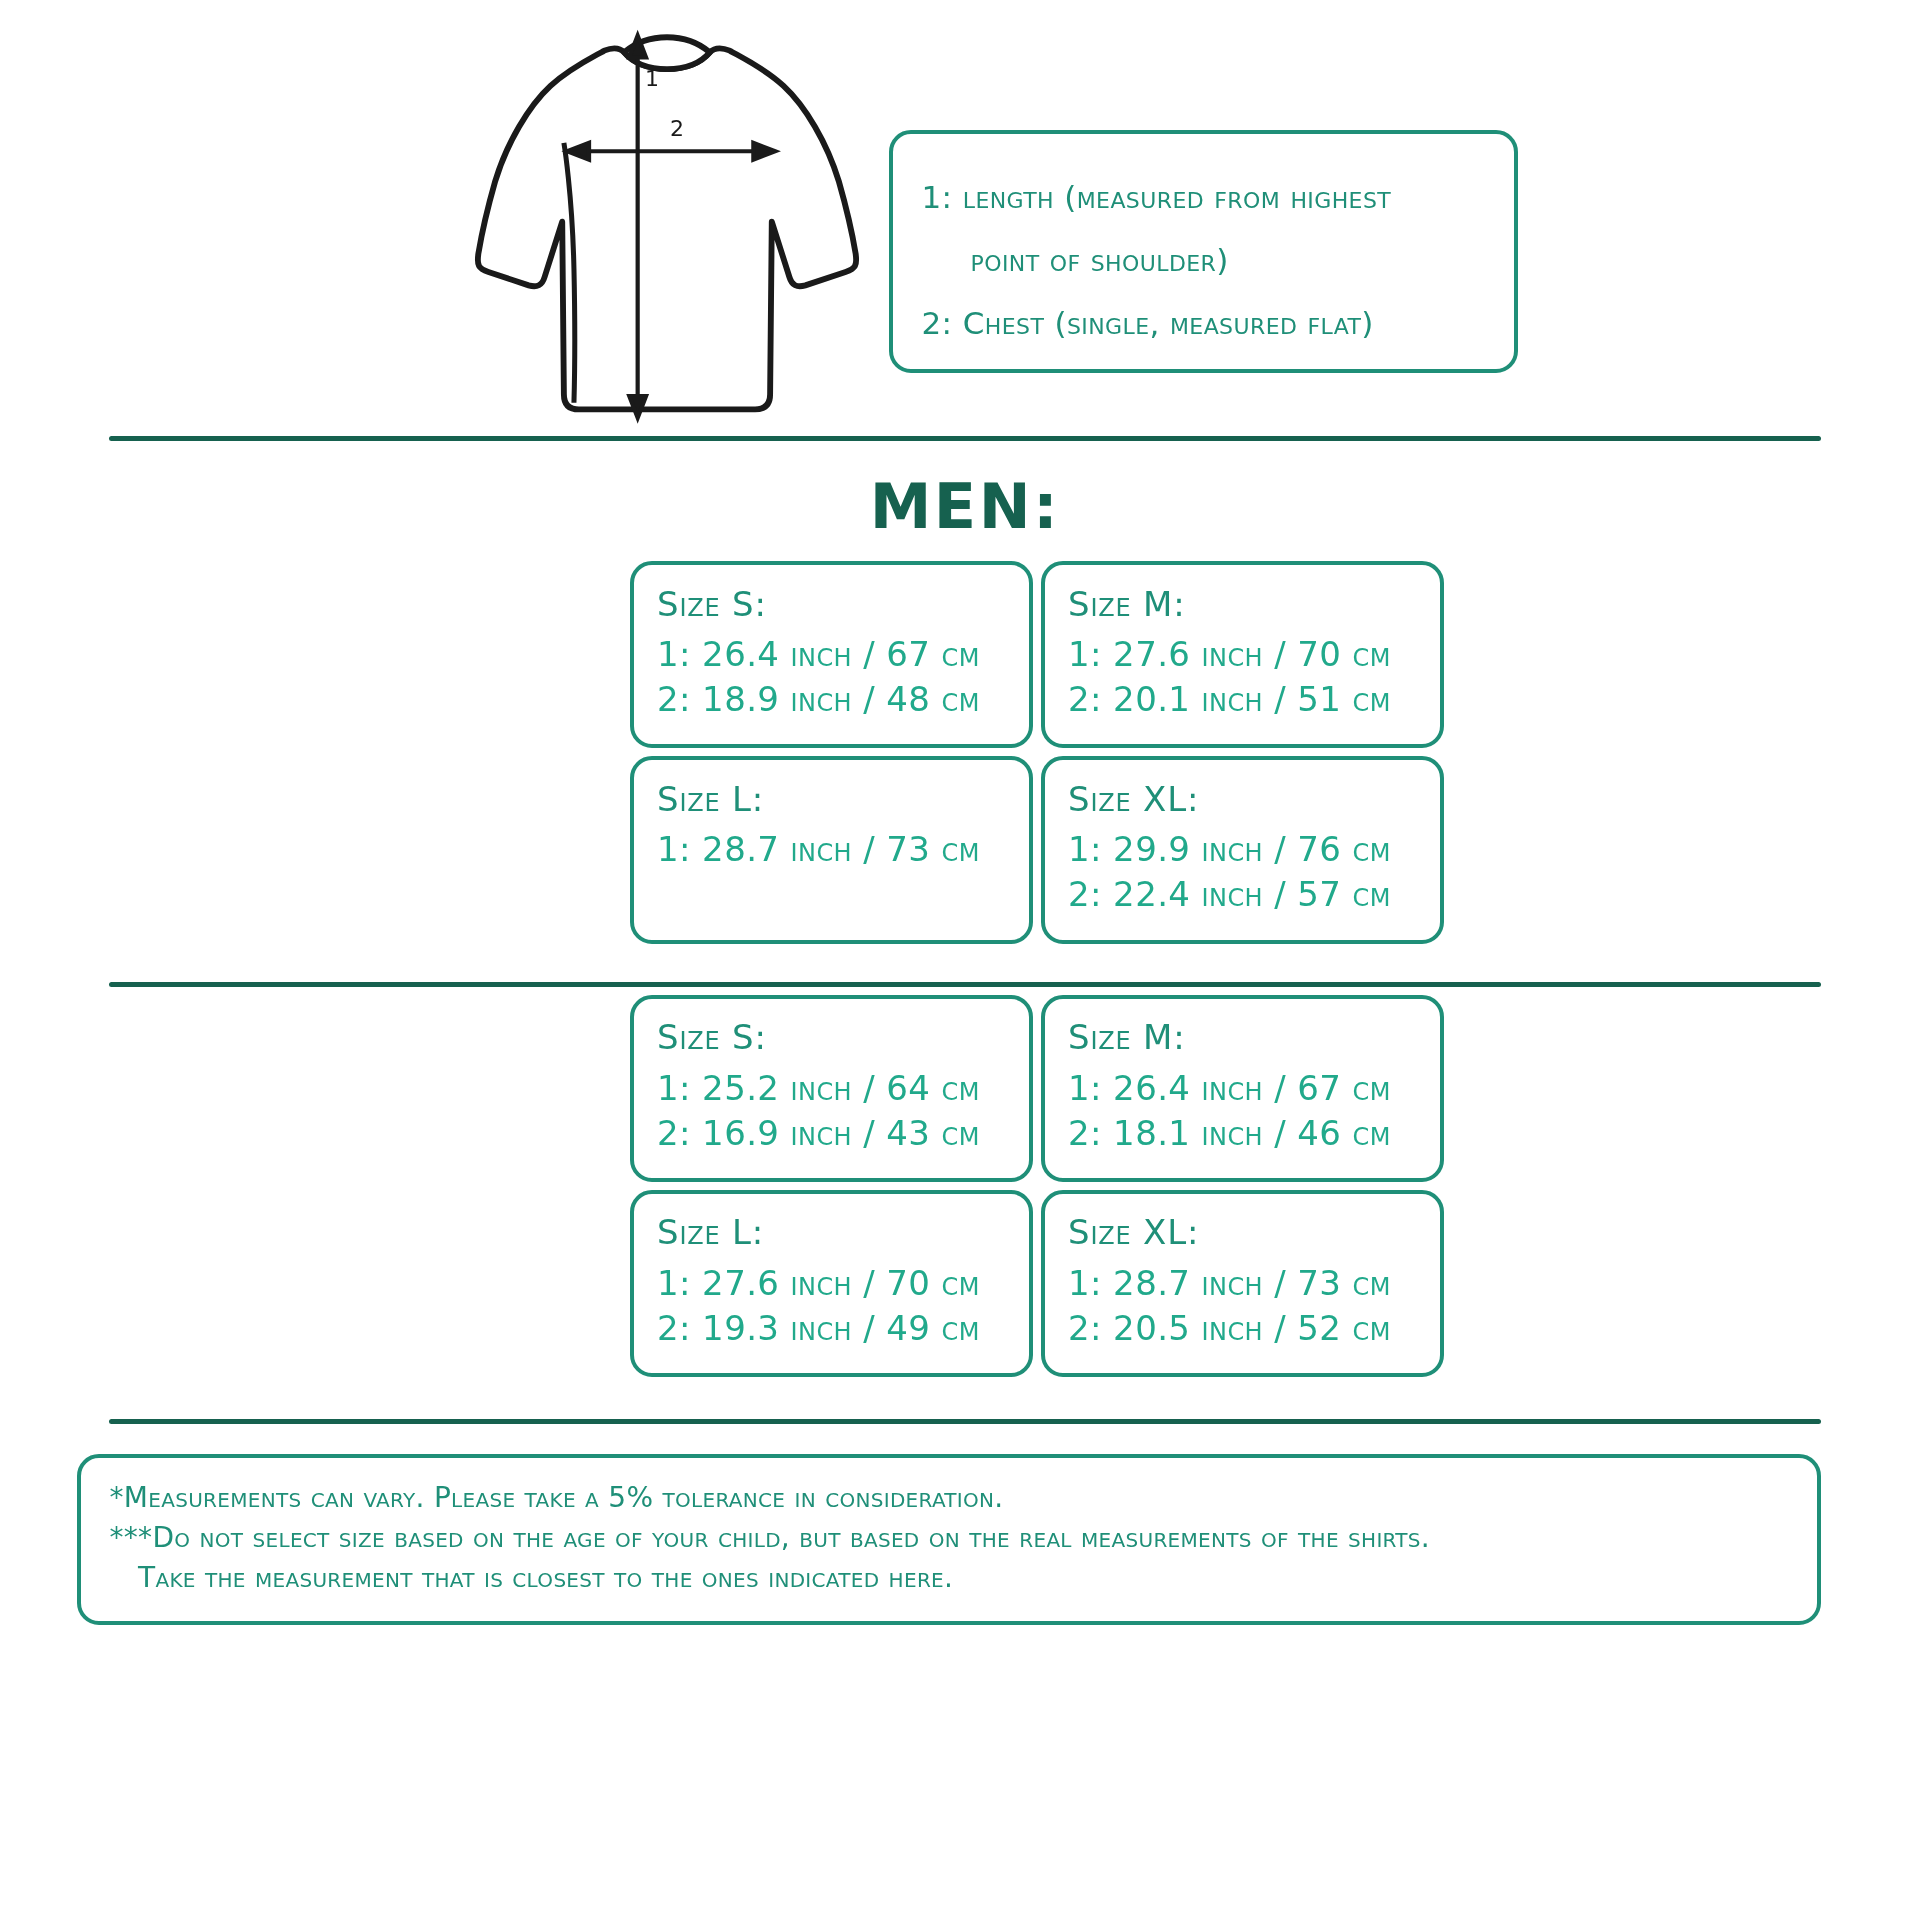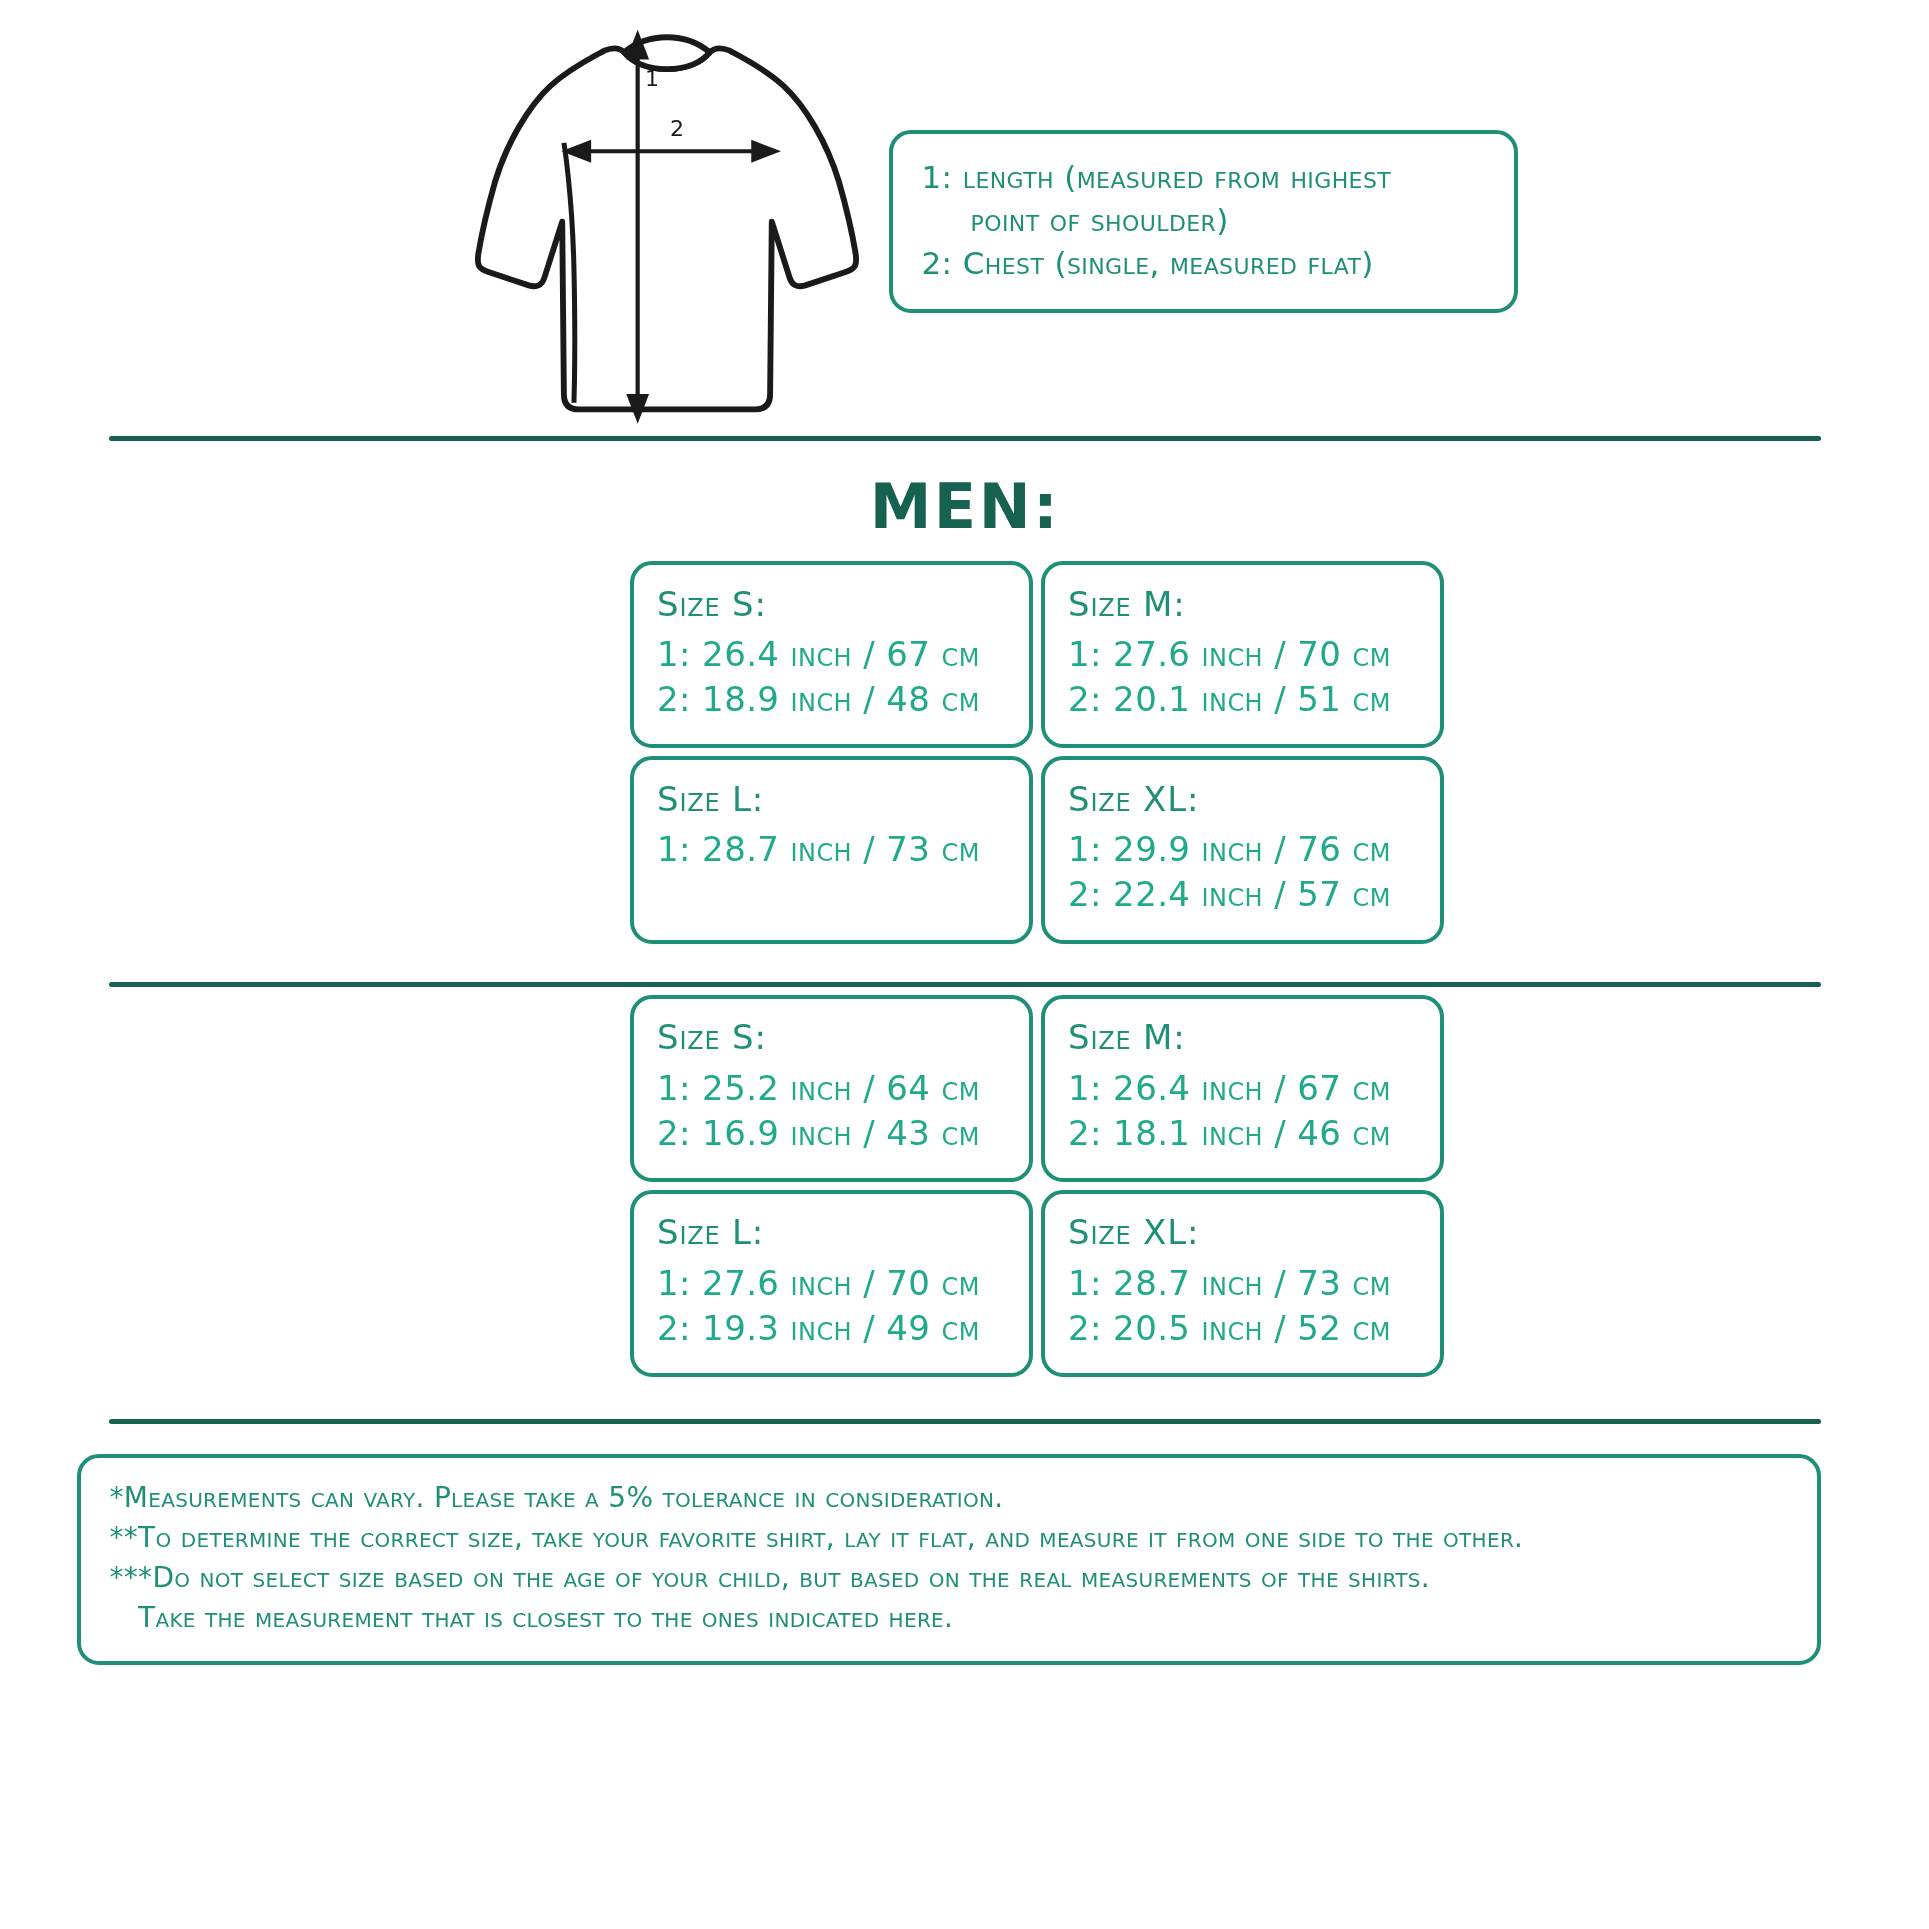--- a/index.html
+++ b/index.html
@@ -43,20 +43,21 @@
     padding: 22px 28.5px 25px 28.5px;
     box-sizing: border-box;
   }
   .legend-line {
     color: #1f8f78;
     font-size: 31px;
     line-height: 1.38;
     font-variant: small-caps;
     letter-spacing: 0.4px;
     white-space: nowrap;
+    margin-top: 20px;
   }
   .legend-line.indent {
     padding-left: 49px;
   }
 
   
   .divider {
     height: 5px;
     background: #16614f;
     margin: 0 109px;
@@ -218,19 +219,18 @@
       <div class="card-row">1: 28.7 inch / 73 cm</div>
       <div class="card-row">2: 20.5 inch / 52 cm</div>
     </div>
   </div>
   <div class="spacer-women"></div>
 
   <div class="divider"></div>
 
   <div class="notes-box">
     <div class="note-line">*Measurements can vary. Please take a 5% tolerance in consideration.</div>
-    <div class="note-line">**To determine the correct size, take your favorite shirt, lay it flat, and measure it from one side to the other.</div>
     <div class="note-line">***Do not select size based on the age of your child, but based on the real measurements of the shirts.</div>
     <div class="note-line indent">Take the measurement that is closest to the ones indicated here.</div>
   </div>
 
 </div>
 
 
 </body></html>

